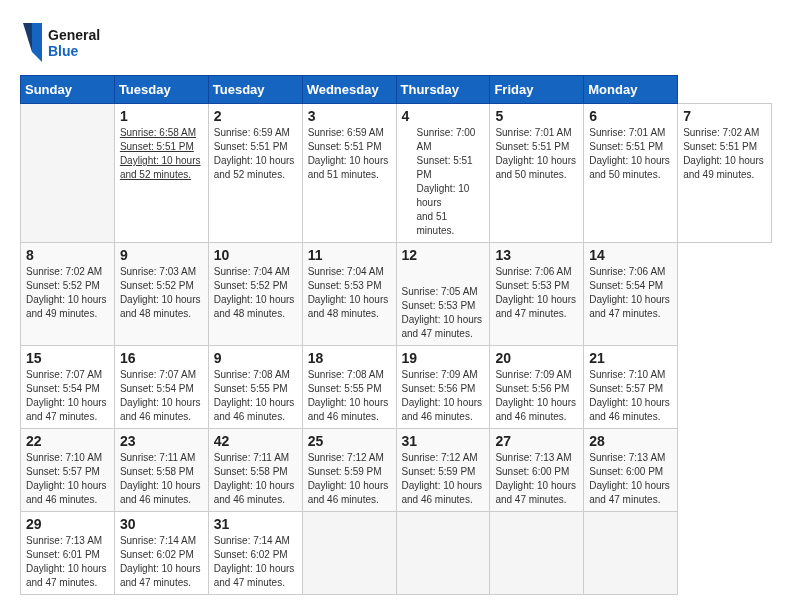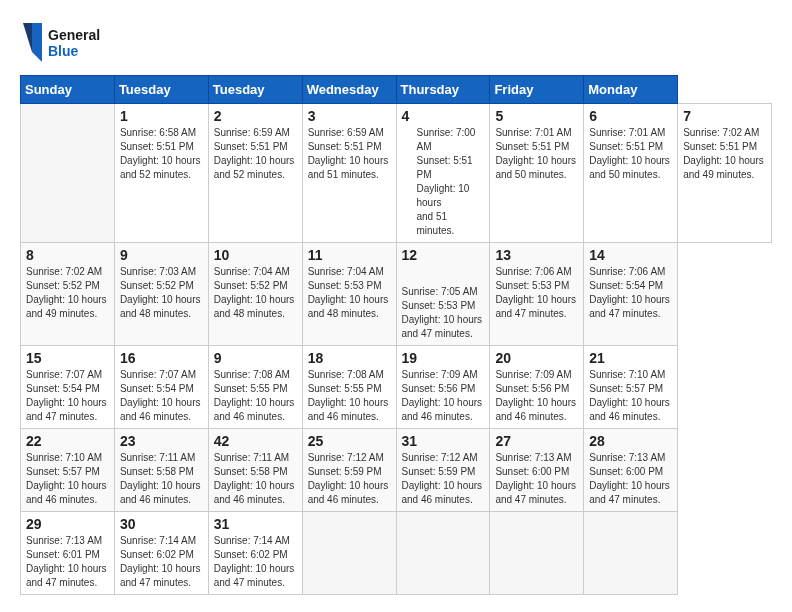--- a/index.html
+++ b/index.html
@@ -101,21 +101,21 @@
         <th>Thursday</th>
         <th>Friday</th>
         <th>Monday</th>
       </tr>
   </thead>
   <tbody id="calendar-body">
   <tr>
         <td class="empty"></td>
         <td>
           <span class="day-number">1</span>
-          <div class="day-info" style="white-space: pre-line;">Sunrise: 6:58 AM
+          <div class="day-info" style="white-space: pre-line; text-decoration: underline;">Sunrise: 6:58 AM
 Sunset: 5:51 PM
 Daylight: 10 hours
 and 52 minutes.</div>
         </td>
         <td>
           <span class="day-number">2</span>
           <div class="day-info" style="white-space: pre-line;">Sunrise: 6:59 AM
 Sunset: 5:51 PM
 Daylight: 10 hours
 and 52 minutes.</div>

